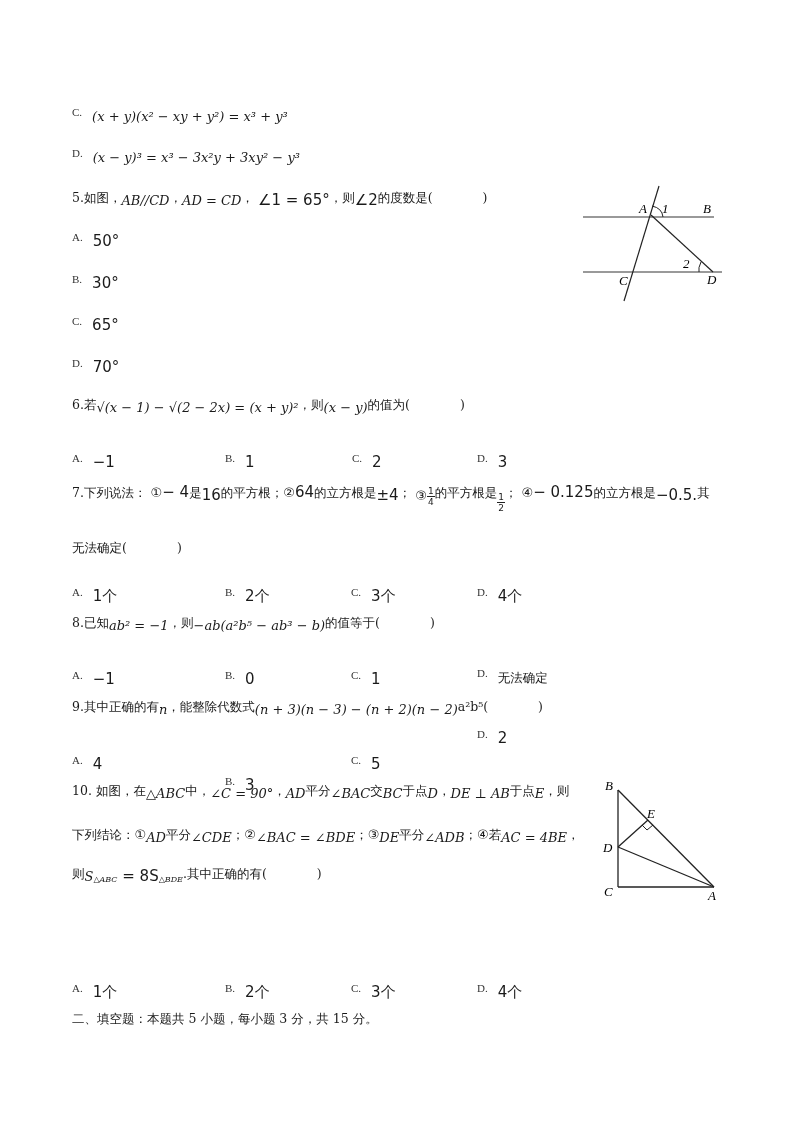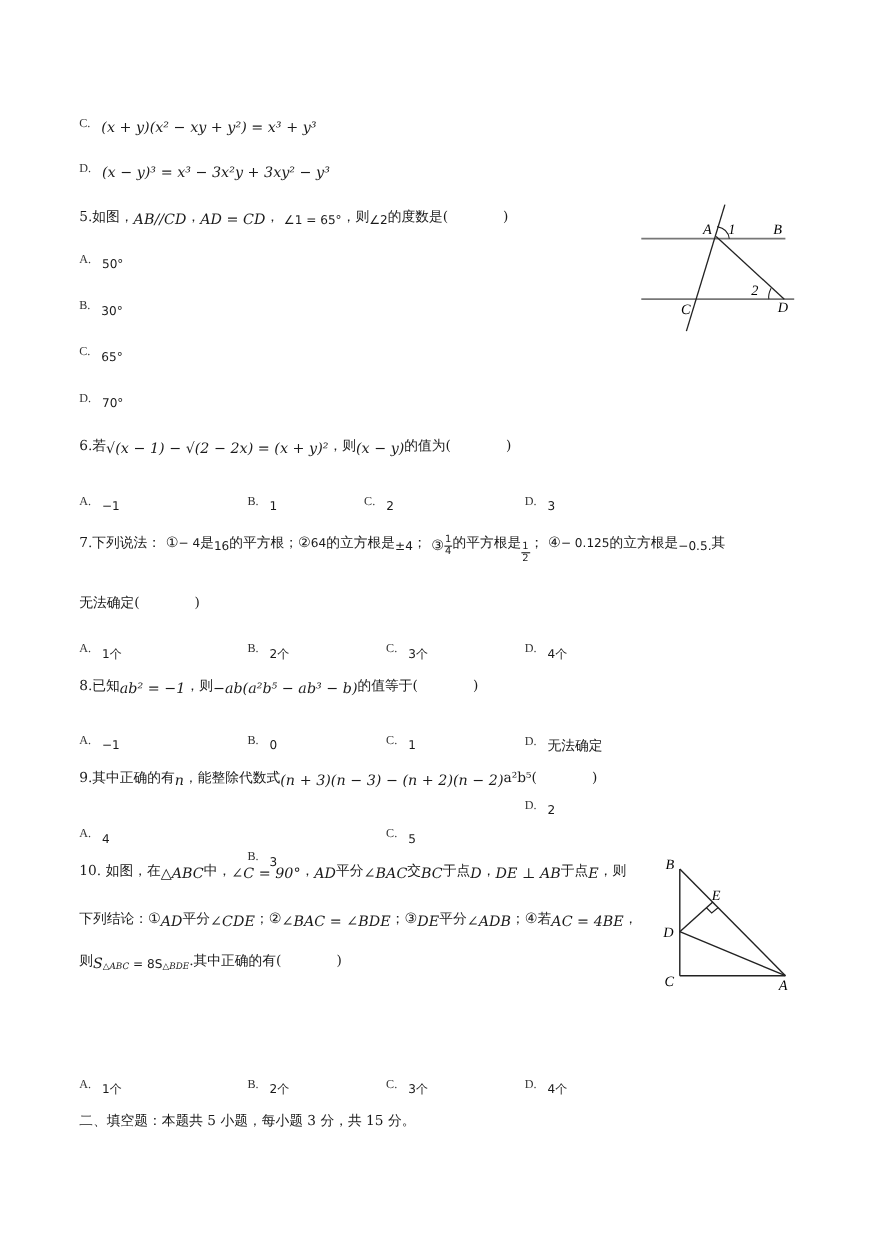--- a/index.html
+++ b/index.html
@@ -4,21 +4,21 @@
 <style>
   html, body { margin: 0; padding: 0; background: #ffffff; }
   body {
     width: 793px; height: 1122px; position: relative; overflow: hidden;
     font-family: "DejaVu Serif", "Liberation Serif", serif;
     color: #1a1a1a;
   }
   .line { position: absolute; left: 72px; font-size: 13px; white-space: nowrap; line-height: 18px; }
   .cjk { font-family: "DejaVu Serif", "Liberation Serif", serif; font-size: 12.5px; }
   .m { font-family: "DejaVu Serif", "Liberation Serif", serif; font-style: italic; font-size: 13px; }
-  .mr { font-family: "DejaVu Sans", "Liberation Sans", sans-serif; font-size: 11px; }
+  .mr { font-family: "DejaVu Sans", "Liberation Sans", sans-serif; font-size: 15px; }
   .lbl { font-family: "Liberation Serif", "DejaVu Serif", serif; font-size: 11px; color: #333; position: relative; top: -5px; margin-right: 10px; }
   .opt { position: absolute; white-space: nowrap; font-size: 13px; margin-top: 13px; }
   .low { position: relative; top: 3px; }
   .circ { font-family: "DejaVu Sans", sans-serif; font-size: 13px; font-style: italic; }
   .frac { display: inline-block; vertical-align: middle; text-align: center; font-family: "DejaVu Sans", sans-serif; font-size: 9px; line-height: 10px; }
   .frac span { display: block; }
   .frac .num { border-bottom: 1px solid #222; padding: 0 1px; }
   .sub { font-size: 8px; font-style: italic; position: relative; top: 4px; }
   svg text { font-family: "Liberation Serif", "DejaVu Serif", serif; font-style: italic; }
 </style>
@@ -55,21 +55,21 @@
 <div class="line" style="top:232px"><span class="lbl">A.</span><span class="mr">50°</span></div>
 <div class="line" style="top:274px"><span class="lbl">B.</span><span class="mr">30°</span></div>
 <div class="line" style="top:316px"><span class="lbl">C.</span><span class="mr">65°</span></div>
 <div class="line" style="top:358px"><span class="lbl">D.</span><span class="mr">70°</span></div>
 
 <div class="line" style="top:396px">
   <span class="cjk">6.</span><span class="cjk">若</span><span class="m low">√(x − 1) − √(2 − 2x) = (x + y)²</span><span class="cjk">，则</span><span class="m low">(x − y)</span><span class="cjk">的值为(　　　　)</span>
 </div>
 <div class="opt" style="top:440px; left:72px"><span class="lbl">A.</span><span class="mr">−1</span></div>
 <div class="opt" style="top:440px; left:225px"><span class="lbl">B.</span><span class="mr">1</span></div>
-<div class="opt" style="top:440px; left:331px"><span class="lbl">C.</span><span class="mr">2</span></div>
+<div class="opt" style="top:440px; left:352px"><span class="lbl">C.</span><span class="mr">2</span></div>
 <div class="opt" style="top:440px; left:477px"><span class="lbl">D.</span><span class="mr">3</span></div>
 
 <div class="line" style="top:483px">
   <span class="cjk">7.</span><span class="cjk">下列说法：</span>
   <span class="circ">①</span><span class="mr">− 4</span><span class="cjk">是</span><span class="mr low">16</span><span class="cjk">的平方根；</span><span class="circ">②</span><span class="mr">64</span><span class="cjk">的立方根是</span><span class="mr low">±4</span><span class="cjk">；</span>
   <span class="circ low">③</span><span class="frac low"><span class="num">1</span><span>4</span></span><span class="cjk">的平方根是</span><span class="frac" style="position:relative; top:9px"><span class="num">1</span><span>2</span></span><span class="cjk">；</span>
   <span class="circ">④</span><span class="mr">− 0.125</span><span class="cjk">的立方根是</span><span class="mr low">−0.5.</span><span class="cjk">其</span>
 </div>
 <div class="line" style="top:539px"><span class="cjk">无法确定(　　　　)</span></div>
 <div class="opt" style="top:574px; left:72px"><span class="lbl">A.</span><span class="mr">1个</span></div>

